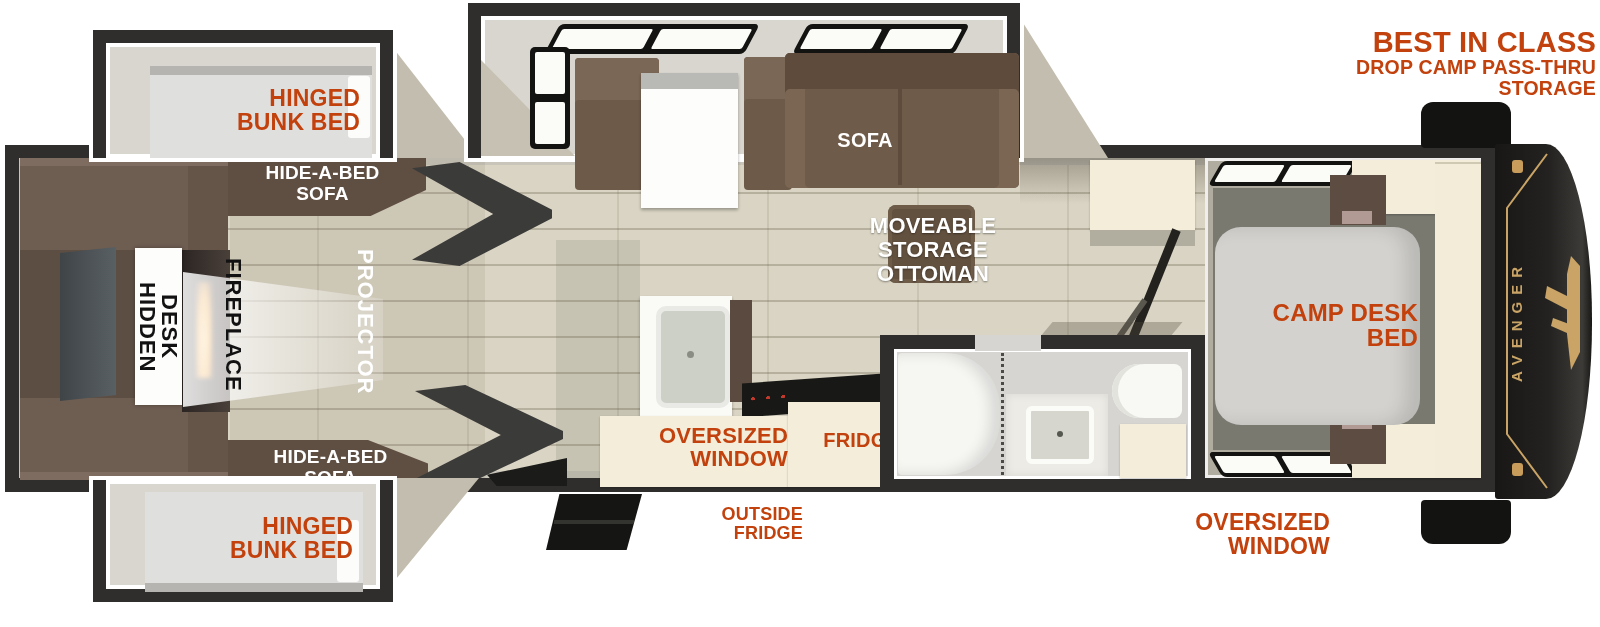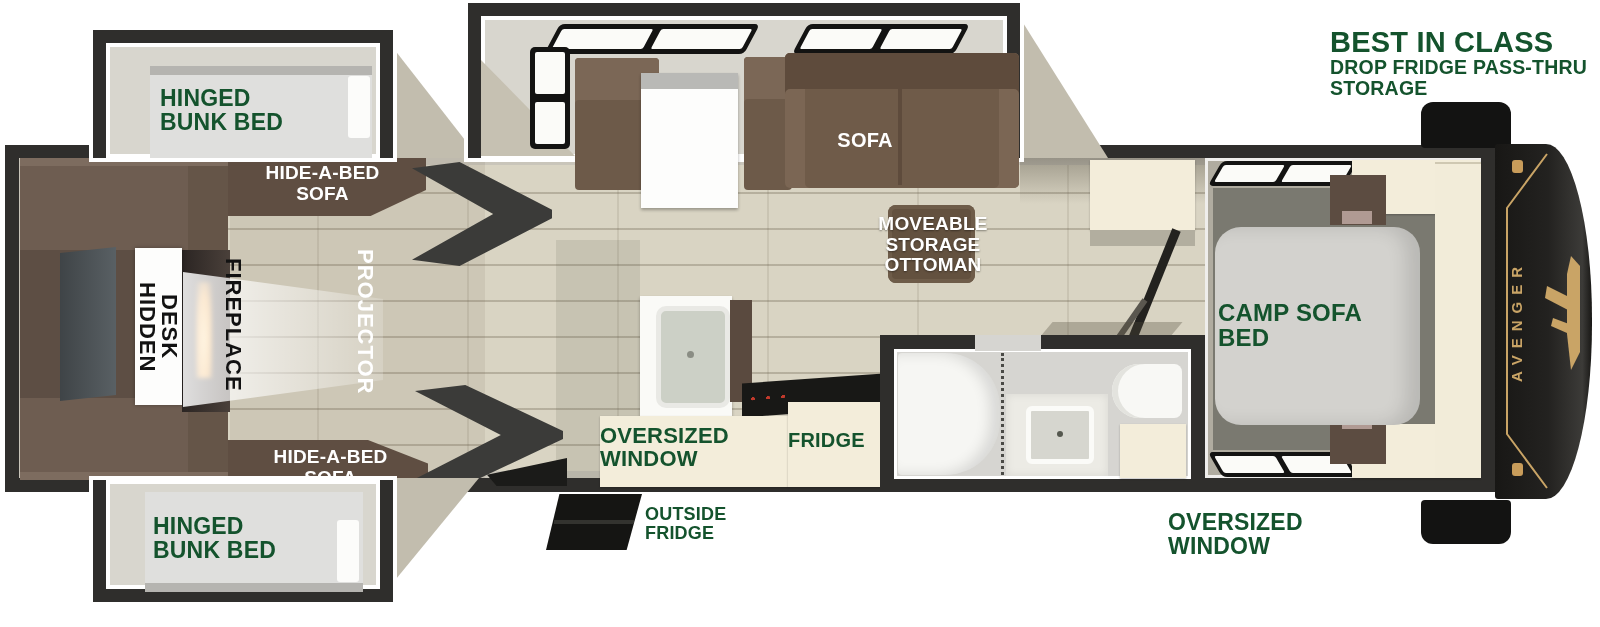--- a/index.html
+++ b/index.html
@@ -1,19 +1,19 @@
 <!DOCTYPE html>
 <html><head>
 <meta charset="utf-8">
 <style>
   html,body{margin:0;padding:0;background:#fff;}
   .page{position:relative;width:1600px;height:627px;background:#fff;overflow:hidden;
         font-family:"Liberation Sans", sans-serif;}
   .abs{position:absolute;}
-  .lblD{position:absolute;font-weight:800;color:#14532d;text-align:left;
+  .lblD{position:absolute;font-weight:800;color:#c2410c;text-align:right;
         white-space:pre-line;line-height:1.05;letter-spacing:.2px;}
   .lblW{position:absolute;font-weight:800;color:#ffffff;text-align:center;
         white-space:pre-line;line-height:1.08;letter-spacing:.2px;}
   .vertD{position:absolute;font-weight:800;color:#121212;writing-mode:vertical-lr;
         text-orientation:mixed;white-space:pre-line;text-align:center;line-height:1.0;letter-spacing:1px;}
   .vertW{position:absolute;font-weight:800;color:#ffffff;writing-mode:vertical-lr;
         text-orientation:mixed;white-space:pre-line;text-align:center;line-height:1.0;letter-spacing:1px;}
   .wallbox{position:absolute;border:13px solid #2f2e2c;background:#d8d6ce;
         box-shadow:0 0 0 4px #fff, inset 0 0 0 4px #fff;}
   .floor{background-color:#d9d4c3;
@@ -108,21 +108,21 @@
   <div class="abs" style="left:744px;top:57px;width:48px;height:133px;background:#6d5a49;box-shadow:inset 0 42px 0 #7b6756;border-radius:4px;"></div>
   <div class="abs" style="left:641px;top:73px;width:97px;height:119px;background:#fdfdfc;border-top:16px solid #b9b9b6;box-shadow:0 2px 3px rgba(0,0,0,.3);"></div>
 
   <div class="abs" style="left:785px;top:53px;width:234px;height:135px;background:#6f5b49;border-radius:5px;
               box-shadow:inset 0 36px 0 #5e4b3c, inset 20px 0 0 #7b6654, inset -20px 0 0 #7b6654;">
     <div class="abs" style="left:113px;top:36px;width:4px;height:96px;background:#5e4b3c;"></div>
   </div>
   <div class="lblW" style="left:795px;top:130px;width:140px;font-size:20px;">SOFA</div>
 
   <div class="abs" style="left:888px;top:205px;width:87px;height:78px;background:#63513f;border-radius:8px;box-shadow:inset 0 0 0 4px #6e5c49;"></div>
-  <div class="lblW" style="left:853px;top:214px;width:160px;font-size:19px;text-shadow:0 1px 2px rgba(0,0,0,.4);">MOVEABLE
+  <div class="lblW" style="left:853px;top:214px;width:160px;font-size:22px;text-shadow:0 1px 2px rgba(0,0,0,.4);">MOVEABLE
 STORAGE
 OTTOMAN</div>
 
   <div class="abs cream" style="left:1090px;top:160px;width:105px;height:70px;"></div>
   <div class="abs" style="left:1090px;top:230px;width:105px;height:16px;background:#b2ae9f;"></div>
   <div class="abs" style="left:1172px;top:230px;width:9px;height:118px;background:#23221f;transform:rotate(22deg);transform-origin:top center;"></div>
   <div class="abs" style="left:1142px;top:300px;width:6px;height:50px;background:#5a574f;transform:rotate(35deg);transform-origin:top center;"></div>
   <div class="abs" style="left:1045px;top:322px;width:130px;height:18px;background:rgba(80,75,60,.32);transform:skewX(-40deg);"></div>
 
   <div class="abs" style="left:640px;top:296px;width:92px;height:120px;background:#fafaf7;box-shadow:0 2px 3px rgba(0,0,0,.3);"></div>
@@ -171,21 +171,21 @@
   <div class="abs" style="left:1435px;top:162px;width:46px;height:316px;background:#f2ecd9;
               box-shadow:inset 0 105px 0 -103px #cfc8b2, inset 0 212px 0 -210px #cfc8b2;"></div>
   <div class="abs" style="left:1330px;top:175px;width:56px;height:50px;background:#5c4c41;">
     <div class="abs" style="left:12px;top:36px;width:30px;height:13px;background:#b09a93;"></div>
   </div>
   <div class="abs" style="left:1330px;top:414px;width:56px;height:50px;background:#5c4c41;">
     <div class="abs" style="left:12px;top:2px;width:30px;height:13px;background:#b09a93;"></div>
   </div>
   <div class="abs" style="left:1215px;top:227px;width:205px;height:198px;background:#d3d2ce;border-radius:26px;
               box-shadow:inset -14px 0 18px rgba(0,0,0,.12);"></div>
-  <div class="lblD" style="left:1218px;top:300px;width:200px;font-size:24px;">CAMP SOFA
+  <div class="lblD" style="left:1218px;top:300px;width:200px;font-size:24px;">CAMP DESK
 BED</div>
 
   <div class="abs" style="left:1421px;top:102px;width:90px;height:46px;background:#131312;border-radius:12px 12px 4px 4px;"></div>
   <div class="abs" style="left:1421px;top:500px;width:90px;height:44px;background:#131312;border-radius:4px 4px 12px 12px;"></div>
   <div class="abs" style="left:1495px;top:144px;width:97px;height:355px;
               background:linear-gradient(90deg,#181715,#232220 55%,#3c3b38 90%,#181715);
               border-radius:3px 46px 46px 3px / 3px 175px 175px 3px;">
     <svg width="97" height="355" viewBox="0 0 97 355" style="position:absolute;left:0;top:0;">
       <polyline points="52,10 12,64 12,290 52,344" fill="none" stroke="#c9a466" stroke-width="2"></polyline>
     </svg>
@@ -202,21 +202,21 @@
 
   <div class="abs" style="left:487px;top:458px;width:80px;height:28px;background:#1b1b19;
               clip-path:polygon(0 60%,100% 0,100% 100%,12% 100%);"></div>
   <div class="abs" style="left:546px;top:494px;width:96px;height:56px;background:#151513;
               clip-path:polygon(14% 0,100% 0,84% 100%,0 100%);">
     <div class="abs" style="left:8px;top:26px;width:80px;height:4px;background:#33332f;"></div>
   </div>
 
   <div class="abs" style="left:1330px;top:27px;width:266px;text-align:center;color:#121212;">
     <div class="lblD" style="position:static;font-size:29px;">BEST IN CLASS</div>
-    <div class="lblD" style="position:static;font-size:19.5px;">DROP FRIDGE PASS-THRU</div>
+    <div class="lblD" style="position:static;font-size:19.5px;">DROP CAMP PASS-THRU</div>
     <div class="lblD" style="position:static;font-size:19.5px;">STORAGE</div>
   </div>
   <div class="lblD" style="left:645px;top:505px;width:158px;font-size:18px;">OUTSIDE
 FRIDGE</div>
   <div class="lblD" style="left:1168px;top:510px;width:162px;font-size:23px;">OVERSIZED
 WINDOW</div>
 
 </div>
 
 </body></html>

